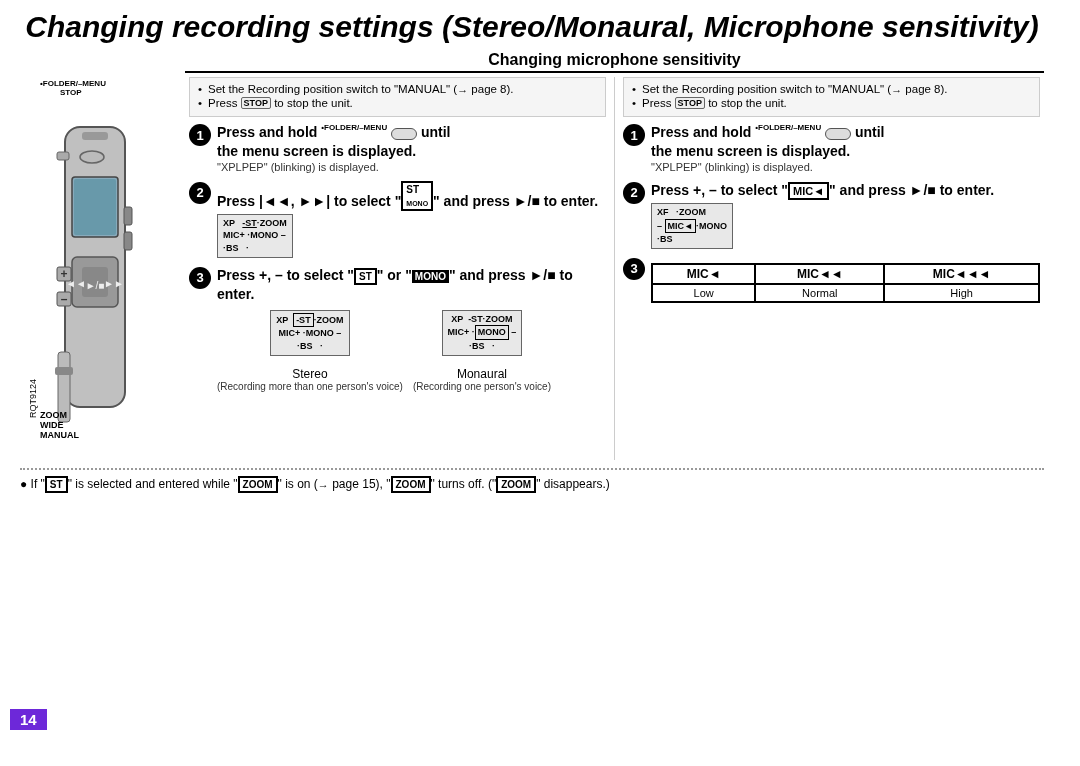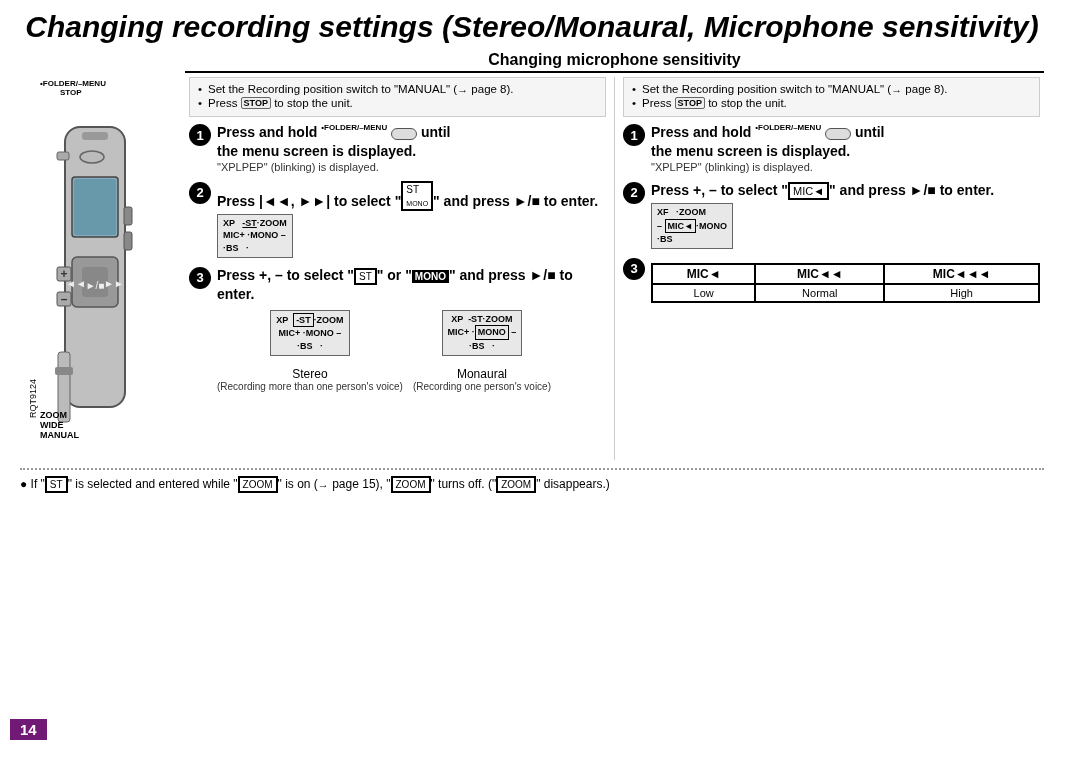--- a/index.html
+++ b/index.html
@@ -131,21 +131,21 @@
       color: #333;
       margin-top: 1px;
     }
 
     
     .badge-box {
       display: inline-block;
       border: 2px solid #000;
       padding: 0px 3px;
       font-size: 10px;
-      font-weight: normal;
+      font-weight: bold;
       line-height: 1.3;
     }
     .badge-inv {
       display: inline-block;
       background: #000;
       color: #fff;
       padding: 0px 3px;
       font-size: 10px;
       font-weight: bold;
       line-height: 1.3;
@@ -236,23 +236,23 @@
       padding-top: 6px;
       font-size: 12px;
     }
     .bottom-section p {
       margin-bottom: 3px;
     }
 
     
     .page-num {
       position: absolute;
-      bottom: 0;
+      bottom: 10px;
       left: 10px;
-      background: #701a75;
+      background: #6d28d9;
       color: #fff;
       font-size: 15px;
       font-weight: bold;
       padding: 2px 10px;
     }
 
     
     .rqt-num {
       position: absolute;
       left: 8px;

